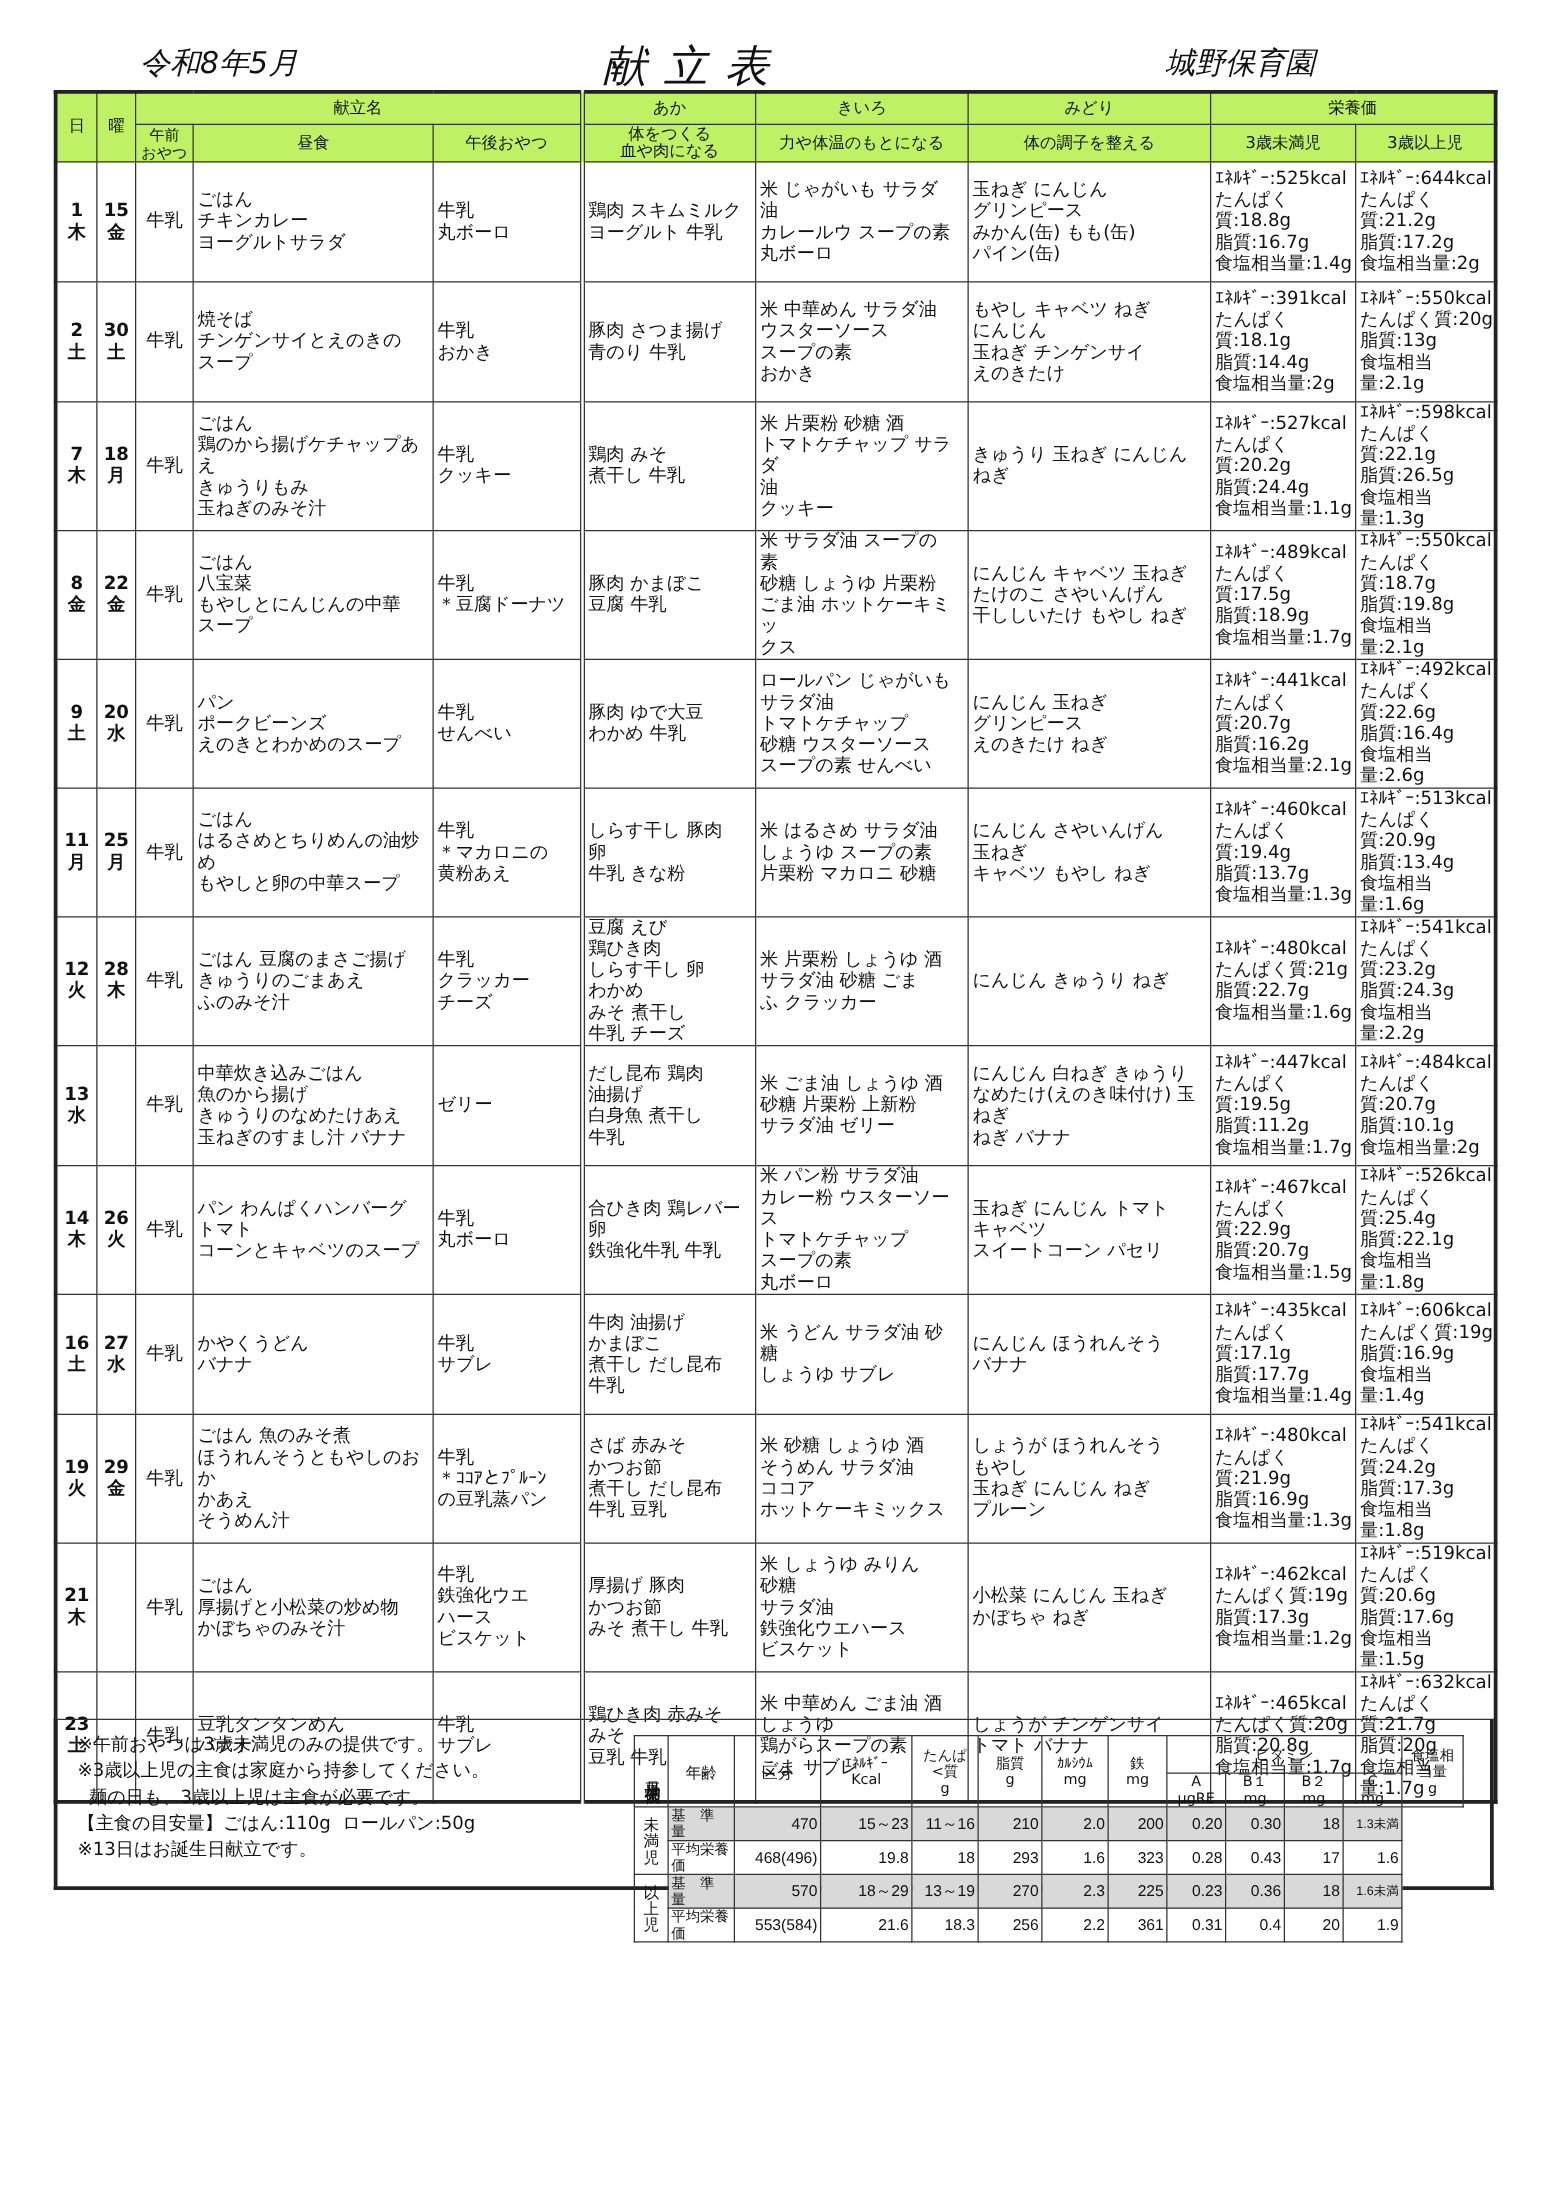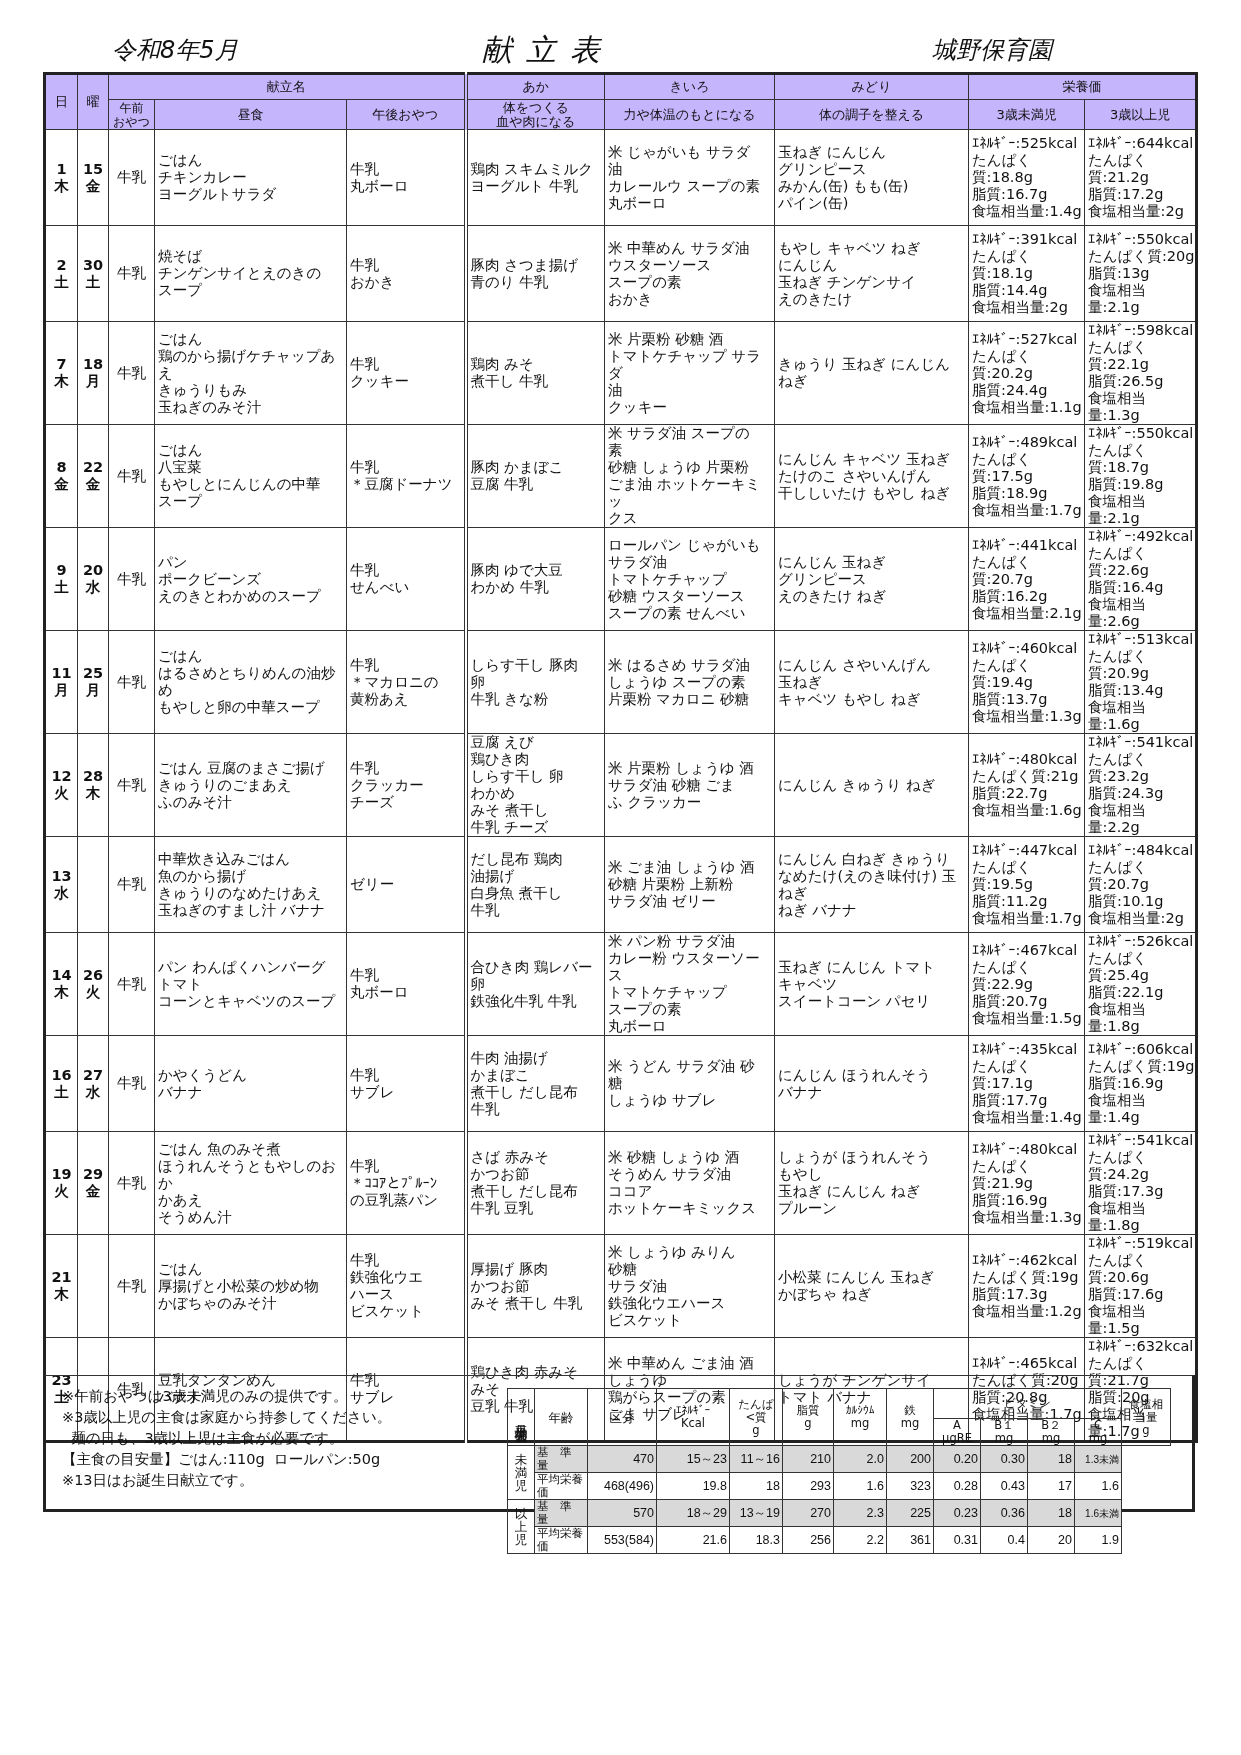--- a/index.html
+++ b/index.html
@@ -1,23 +1,23 @@
 <!DOCTYPE html>
 <html><head>
 <meta charset="utf-8">
 <style>
   html,body{margin:0;padding:0;background:#fff;}
   body{width:1241px;height:1755px;position:relative;font-family:"DejaVu Sans","Liberation Sans",sans-serif;color:#111;overflow:hidden;}
   .title-row{position:absolute;top:30px;left:12px;width:1241px;height:40px;font-style:italic;}
   .t-date{position:absolute;left:100px;top:4px;font-size:24px;}
-  .t-title{position:absolute;left:470px;top:0;font-size:30px;letter-spacing:14px;}
+  .t-title{position:absolute;left:470px;top:0;font-size:35px;letter-spacing:14px;}
   .t-school{position:absolute;left:920px;top:4px;font-size:24px;}
   table.menu{position:absolute;left:43px;top:72px;width:1152px;border-collapse:collapse;table-layout:fixed;border:3px solid #222;}
   table.menu th,table.menu td{border:1.5px solid #333;padding:0;}
-  table.menu th{background:#c4b5fd;font-weight:normal;font-size:13px;text-align:center;line-height:14px;margin-top:40px;}
+  table.menu th{background:#bef264;font-weight:normal;font-size:13px;text-align:center;line-height:14px;margin-top:40px;}
   table.menu tr.h1 th{height:24px;}
   table.menu tr.h2 th{height:29px;}
   table.menu td{height:95px;vertical-align:middle;font-size:14.5px;line-height:17px;}
   td.day,td.day2{text-align:center;font-weight:bold;font-size:16px;line-height:18px;}
   td.am{text-align:center;font-size:13px;}
   td.txt{padding-left:3px !important;white-space:pre-line;overflow:hidden;}
   td.nut{padding-left:3px !important;font-size:11.5px;line-height:13px;white-space:pre-line;}
   .dbl-l{border-left:4px double #333 !important;}
   .notes{position:absolute;left:43px;top:1375px;width:1146px;height:133px;border:3px solid #222;border-top:1.5px solid #333;}
   .notes-text{position:absolute;left:16px;top:10px;font-size:14.5px;line-height:21px;}

